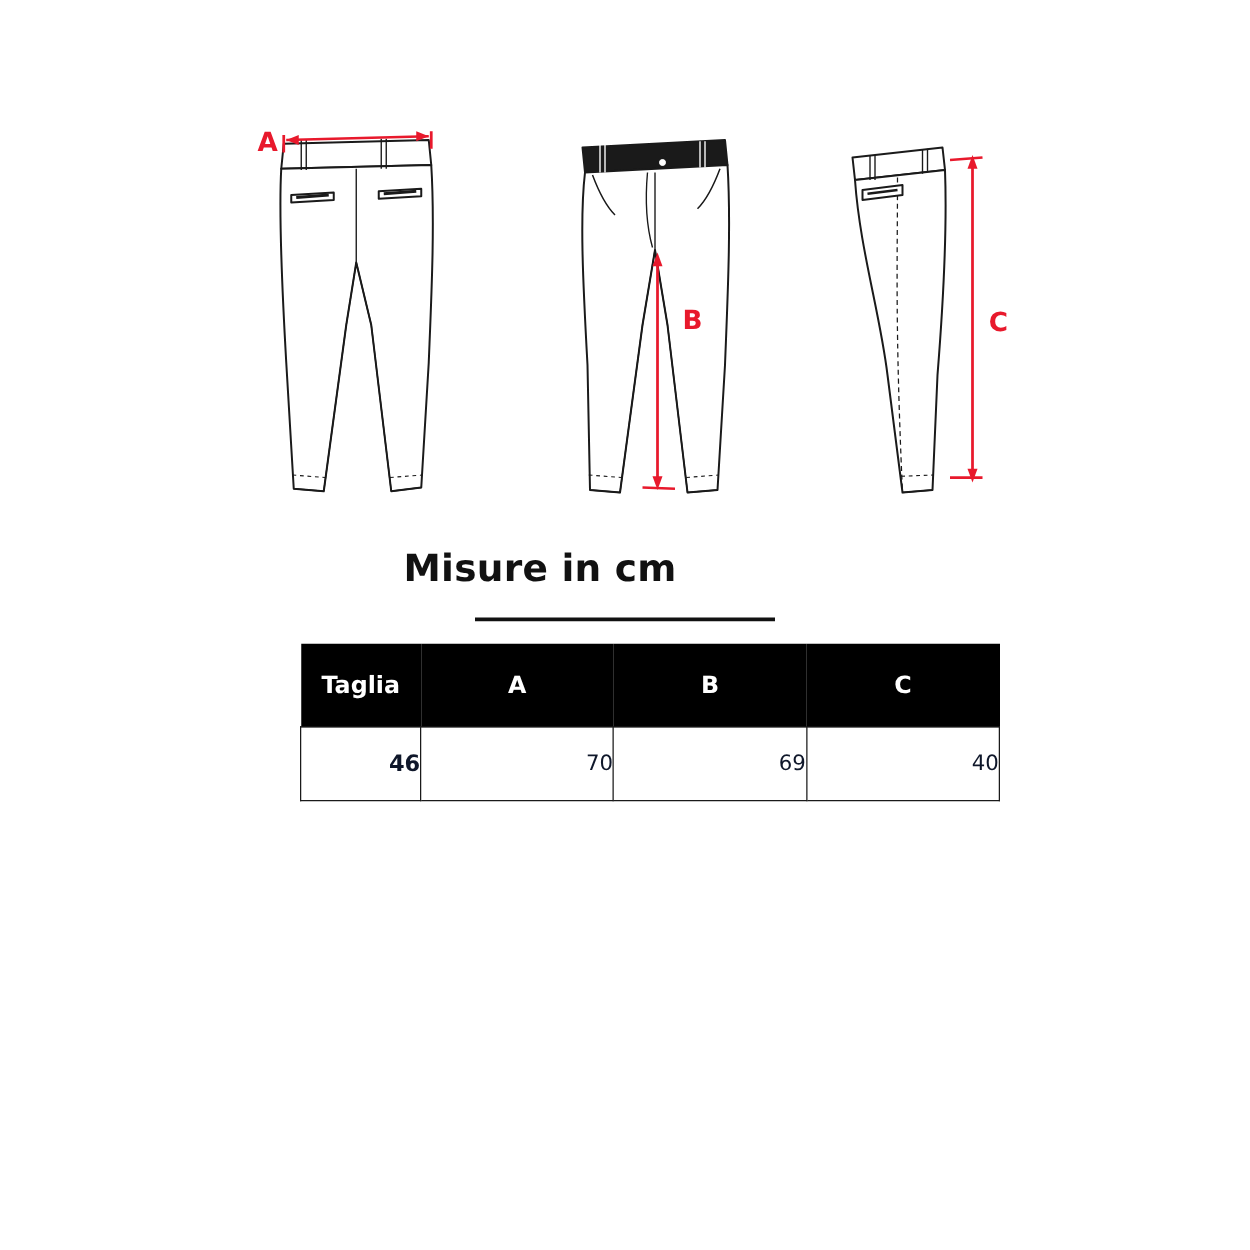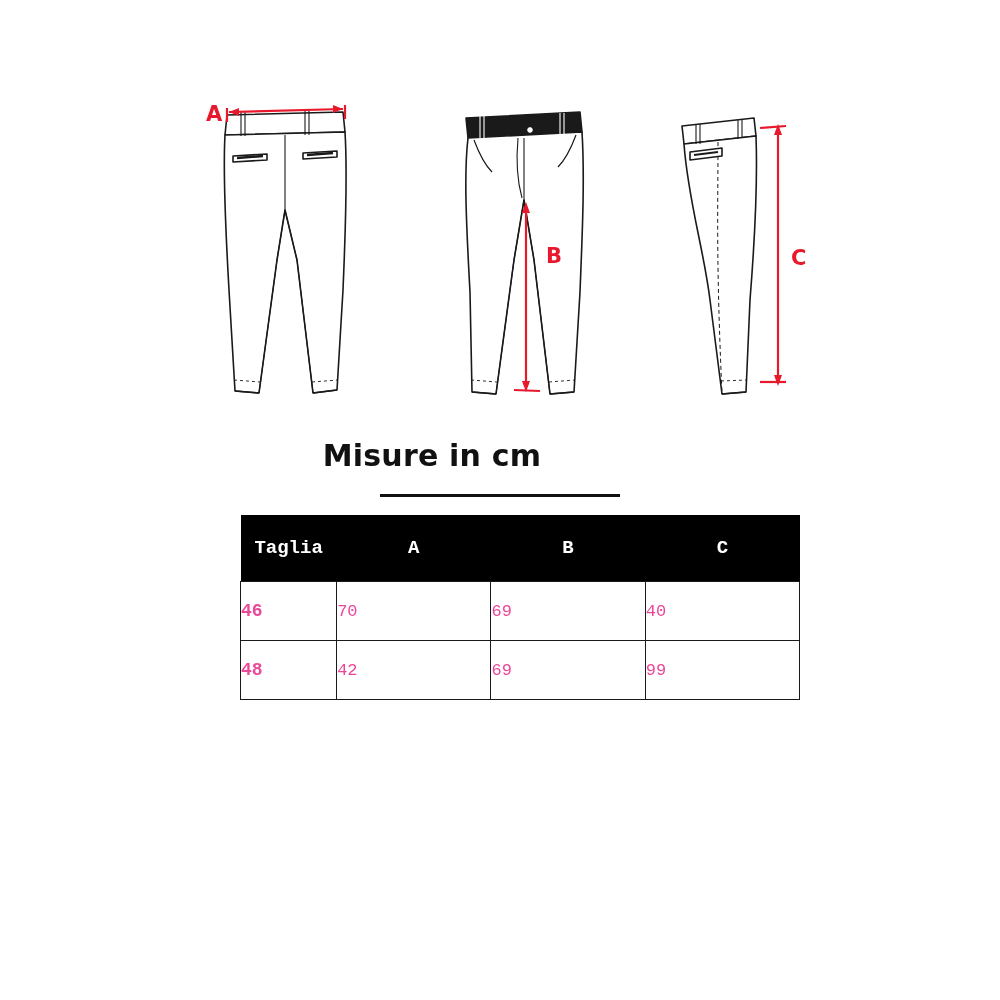--- a/index.html
+++ b/index.html
@@ -76,40 +76,39 @@
   .table-wrap {
     position: absolute;
     left: 240px;
     top: 515px;
     width: 560px;
   }
   table.size-table {
     border-collapse: collapse;
     width: 560px;
     table-layout: fixed;
-    font-family: Liberation Mono, monospace;
   }
   table.size-table thead th {
     background: #000000;
     color: #ffffff;
     font-size: 19px;
     font-weight: bold;
     height: 66px;
     padding: 0;
     text-align: center;
     border: none;
   }
   table.size-table thead th.col-size { width: 96px; }
   table.size-table thead th.col-m    { width: 154px; }
 
   table.size-table tbody td {
     height: 58px;
-    text-align: left;
+    text-align: right;
     font-size: 17px;
-    color: #ec4899;
+    color: #0f172a;
     border: 1px solid #1a1a1a;
     padding: 0;
     background: #ffffff;
   }
   table.size-table tbody td.size-cell {
     font-weight: bold;
     font-size: 18px;
   }
 </style>
 </head>
@@ -257,23 +256,17 @@
           <th class="col-m">C</th>
         </tr>
       </thead>
       <tbody>
         <tr>
           <td class="size-cell">46</td>
           <td>70</td>
           <td>69</td>
           <td>40</td>
         </tr>
-        <tr>
-          <td class="size-cell">48</td>
-          <td>42</td>
-          <td>69</td>
-          <td>99</td>
-        </tr>
       </tbody>
     </table>
   </div>
 
 </div>
 
 </body></html>

